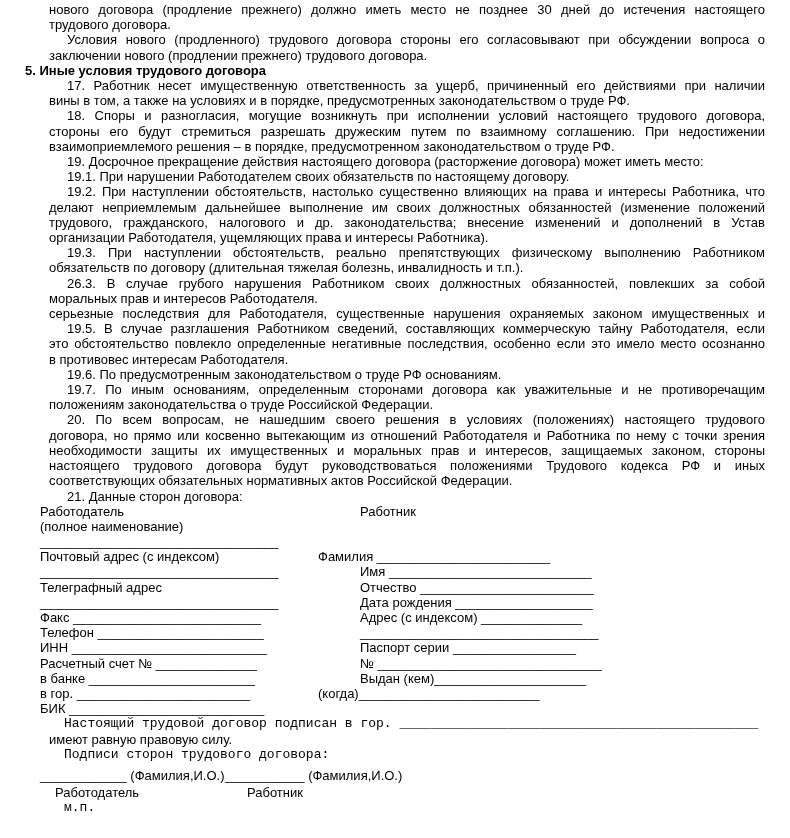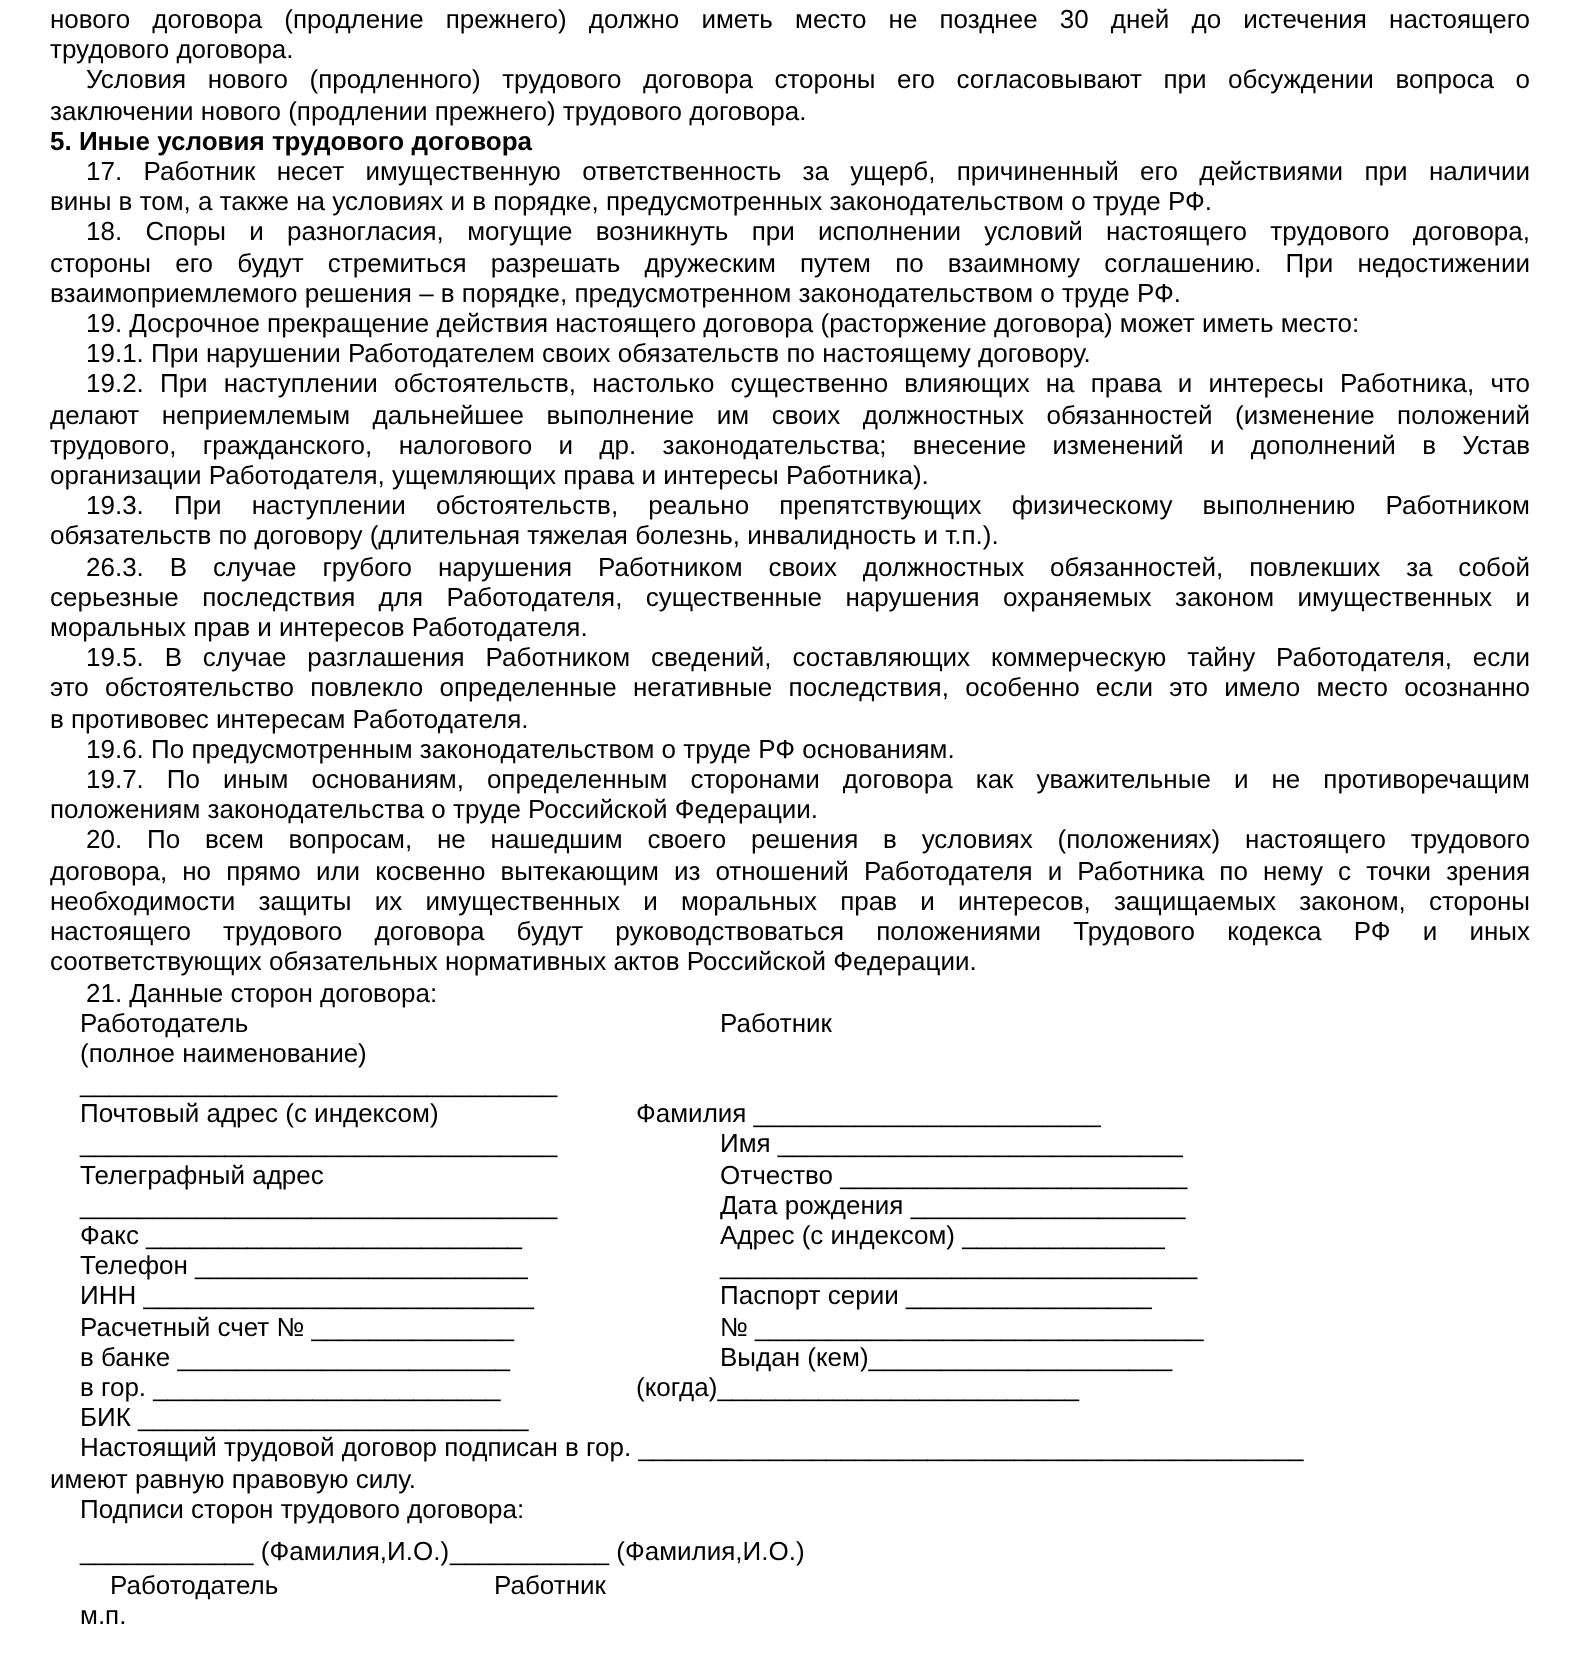--- a/index.html
+++ b/index.html
@@ -1,31 +1,31 @@
 <!DOCTYPE html>
 <html><head>
 <meta charset="utf-8">
 <style>
   html,body{margin:0;padding:0;background:#fff;}
   .page{
     position:relative;width:790px;height:838px;background:#ffffff;color:#000;
     font-family:"Liberation Sans", sans-serif;font-size:13px;overflow:hidden;
   }
   .content{padding:2px 25px 0 25px;width:740px;}
-  .line{line-height:15.2px;min-height:15.2px;}
+  .line{line-height:15.2px;min-height:15.2px;margin-left:24px;}
   .jl{text-align:justify;text-align-last:justify;text-justify:inter-word;}
   .ind{text-indent:18px;}
   .heading{line-height:15.2px;text-align:left;font-weight:bold;}
   .form{width:740px;}
   .frow{position:relative;height:15.2px;}
   .fcell{position:absolute;top:0;white-space:pre;line-height:15.2px;}
   .fleft{left:15px;}
   .fright{left:335px;}
   .fright.outdent{left:293px;}
-  .closing-ind{padding-left:15px;}
+  .closing-ind{padding-left:15px;font-family:Liberation Mono, monospace;}
   .sigrow{position:relative;height:17px;margin-top:6px;}
   .sig1{position:absolute;left:15px;white-space:pre;}
   .sig2{position:absolute;left:200px;white-space:pre;}
   .lblrow{position:relative;height:15px;}
   .lbl1{position:absolute;left:30px;}
   .lbl2{position:absolute;left:222px;}
 </style>
 </head>
 <body>
 
@@ -44,22 +44,22 @@
         <div class="line">взаимоприемлемого решения – в порядке, предусмотренном законодательством о труде РФ.</div>
         <div class="line ind">19. Досрочное прекращение действия настоящего договора (расторжение договора) может иметь место:</div>
         <div class="line ind">19.1. При нарушении Работодателем своих обязательств по настоящему договору.</div>
         <div class="line jl ind">19.2. При наступлении обстоятельств, настолько существенно влияющих на права и интересы Работника, что</div>
         <div class="line jl">делают неприемлемым дальнейшее выполнение им своих должностных обязанностей (изменение положений</div>
         <div class="line jl">трудового, гражданского, налогового и др. законодательства; внесение изменений и дополнений в Устав</div>
         <div class="line">организации Работодателя, ущемляющих права и интересы Работника).</div>
         <div class="line jl ind">19.3. При наступлении обстоятельств, реально препятствующих физическому выполнению Работником</div>
         <div class="line">обязательств по договору (длительная тяжелая болезнь, инвалидность и т.п.).</div>
         <div class="line jl ind">26.3. В случае грубого нарушения Работником своих должностных обязанностей, повлекших за собой</div>
+        <div class="line">моральных прав и интересов Работодателя.</div>
         <div class="line jl">серьезные последствия для Работодателя, существенные нарушения охраняемых законом имущественных и</div>
-        <div class="line">моральных прав и интересов Работодателя.</div>
         <div class="line jl ind">19.5. В случае разглашения Работником сведений, составляющих коммерческую тайну Работодателя, если</div>
         <div class="line jl">это обстоятельство повлекло определенные негативные последствия, особенно если это имело место осознанно</div>
         <div class="line">в противовес интересам Работодателя.</div>
         <div class="line ind">19.6. По предусмотренным законодательством о труде РФ основаниям.</div>
         <div class="line jl ind">19.7. По иным основаниям, определенным сторонами договора как уважительные и не противоречащим</div>
         <div class="line">положениям законодательства о труде Российской Федерации.</div>
         <div class="line jl ind">20. По всем вопросам, не нашедшим своего решения в условиях (положениях) настоящего трудового</div>
         <div class="line jl">договора, но прямо или косвенно вытекающим из отношений Работодателя и Работника по нему с точки зрения</div>
         <div class="line jl">необходимости защиты их имущественных и моральных прав и интересов, защищаемых законом, стороны</div>
         <div class="line jl">настоящего трудового договора будут руководствоваться положениями Трудового кодекса РФ и иных</div>

